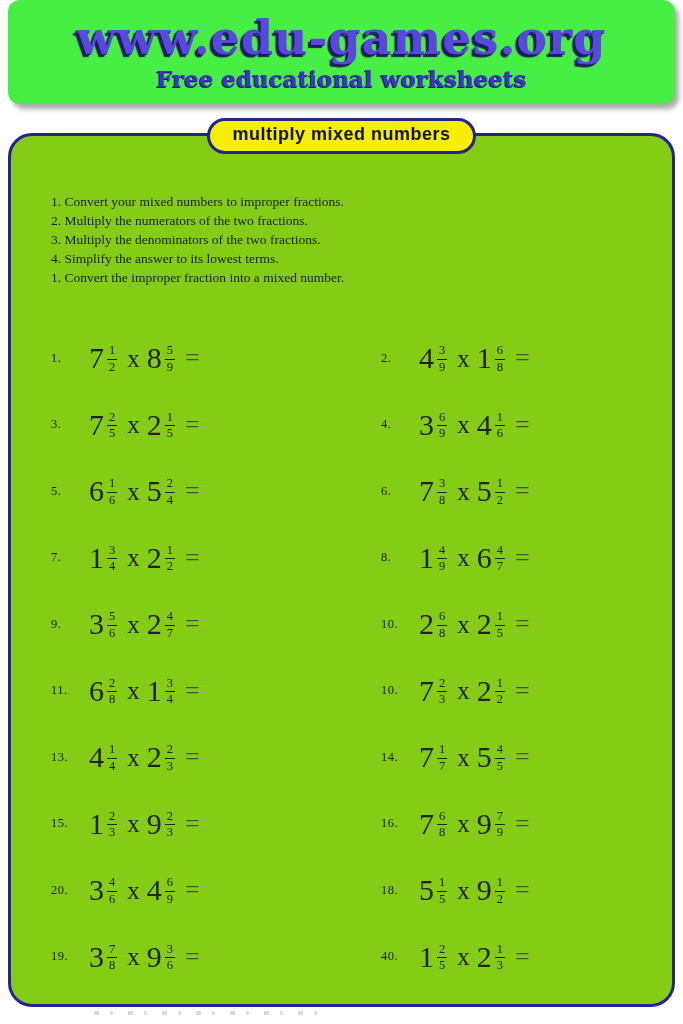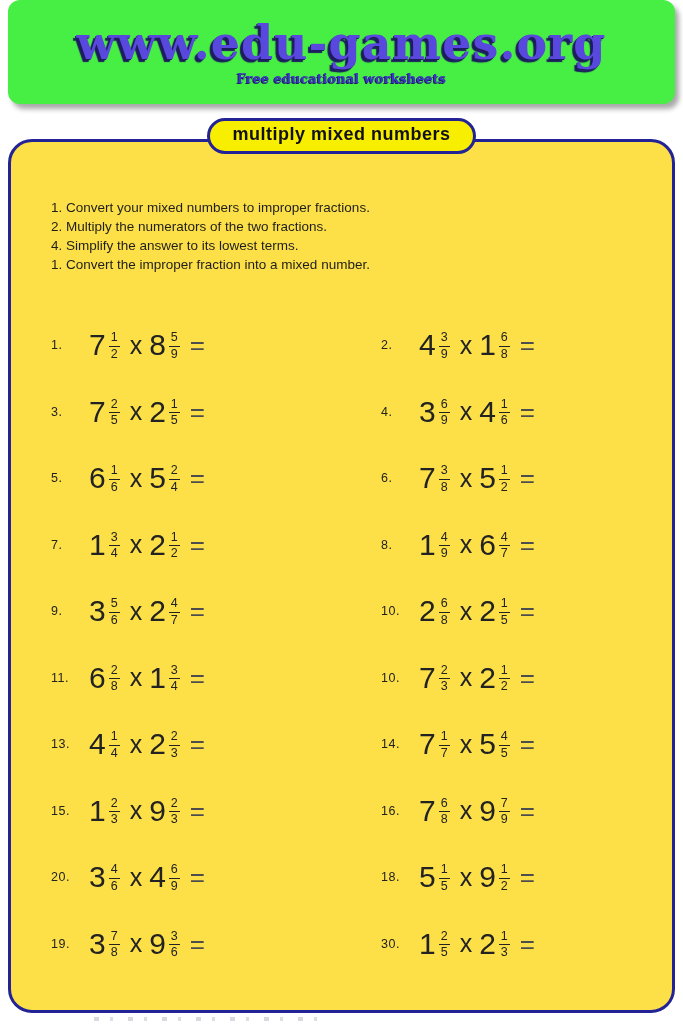--- a/index.html
+++ b/index.html
@@ -23,42 +23,43 @@
   }
   .banner-title{
     font-family:"DejaVu Serif","Liberation Serif",serif;
     font-weight:bold;font-size:46px;line-height:1;
     color:var(--banner_title);
     text-shadow:-3px 3px 1px var(--banner_shadow), -1px 1px 0 var(--banner_shadow);
     letter-spacing:1px;
   }
   .banner-subtitle{
     font-family:"DejaVu Serif","Liberation Serif",serif;
-    font-weight:bold;font-size:13px;line-height:1;
+    font-weight:bold;font-size:23px;line-height:1;
     color:var(--banner_subtitle);
     text-shadow:-1px 1px 0 var(--banner_shadow);
   }
   
   .pill{
     position:relative;z-index:2;
     width:fit-content;margin:14px auto -21px auto;
     background:var(--pill_bg);
     border:3px solid var(--border_navy);
     border-radius:20px;
     padding:3px 22px 6px 22px;
     font-size:18px;font-weight:bold;color:#111;
     letter-spacing:0.5px;
   }
   
   .sheet{
     position:relative;z-index:1;
-    margin:6px 8px;height:874px;background:#fde047;
+    margin:0 8px;height:874px;background:#84cc16;
     border:3px solid var(--border_navy);
     border-radius:24px;
     padding:56px 28px 0 40px;
+    font-family:Liberation Serif, serif;
   }
   .instructions{font-size:13.5px;line-height:19px;color:var(--text_dark)}
   .instr-line{white-space:pre}
   
   .problems{
     margin-top:38px;
     display:grid;
     grid-template-columns:330px 1fr;
     grid-auto-rows:66.5px;
     align-items:center;
@@ -93,20 +94,21 @@
   <div class="banner-subtitle">Free educational worksheets</div>
 </div>
 
 <div class="pill">multiply mixed numbers</div>
 
 <div class="sheet">
 
   <div class="instructions">
     <div class="instr-line">1. Convert your mixed numbers to improper fractions.</div>
     <div class="instr-line">2. Multiply the numerators of the two fractions.</div>
+    <div class="instr-line">3. Multiply the denominators of the two fractions.</div>
     <div class="instr-line">4. Simplify the answer to its lowest terms.</div>
     <div class="instr-line">1. Convert the improper fraction into a mixed number.</div>
   </div>
 
   <div class="problems">
   <div class="prob">
     <span class="pn">1.</span>
     <span class="ex">
       <span class="w">7</span>
       <span class="f">
@@ -441,21 +443,21 @@
       <span class="w">9</span>
       <span class="f">
             <i class="fn">3</i>
             <i class="fd">6</i>
           </span>
       <span class="eq">=</span>
     </span>
   </div>
 
   <div class="prob">
-    <span class="pn">30.</span>
+    <span class="pn">40.</span>
     <span class="ex">
       <span class="w">1</span>
       <span class="f">
             <i class="fn">2</i>
             <i class="fd">5</i>
           </span>
       <span class="op">x</span>
       <span class="w">2</span>
       <span class="f">
             <i class="fn">1</i>

